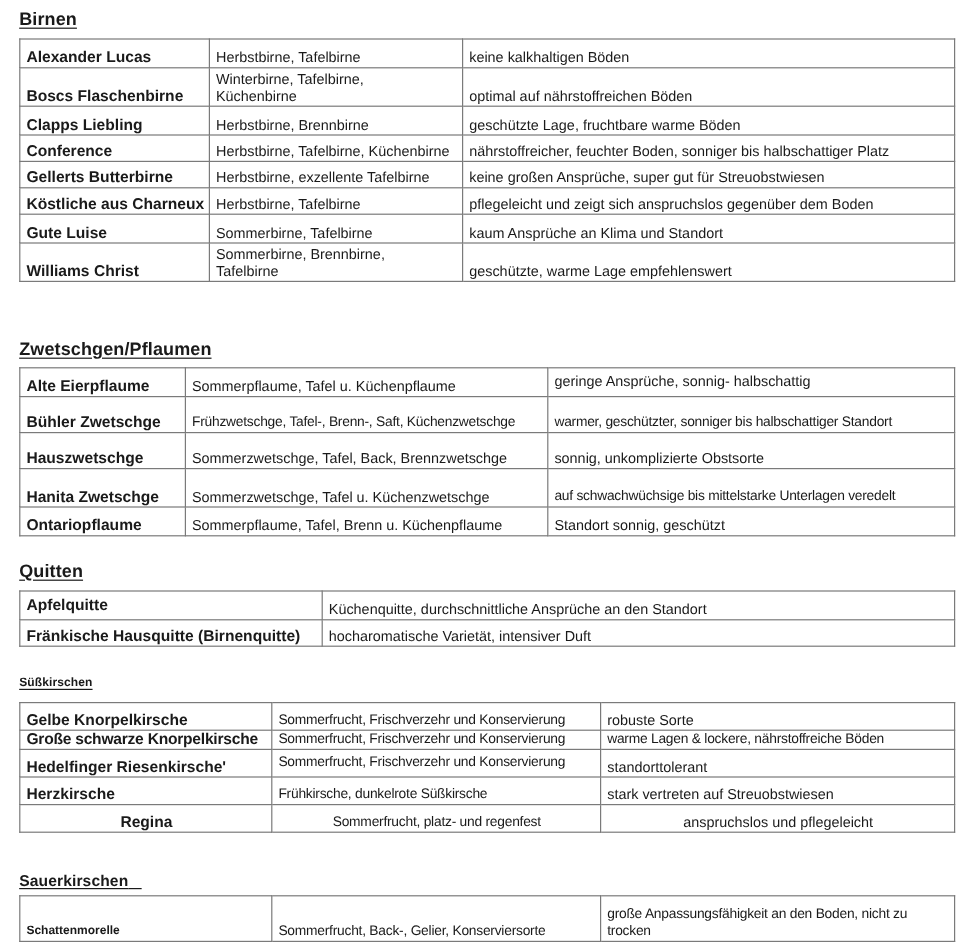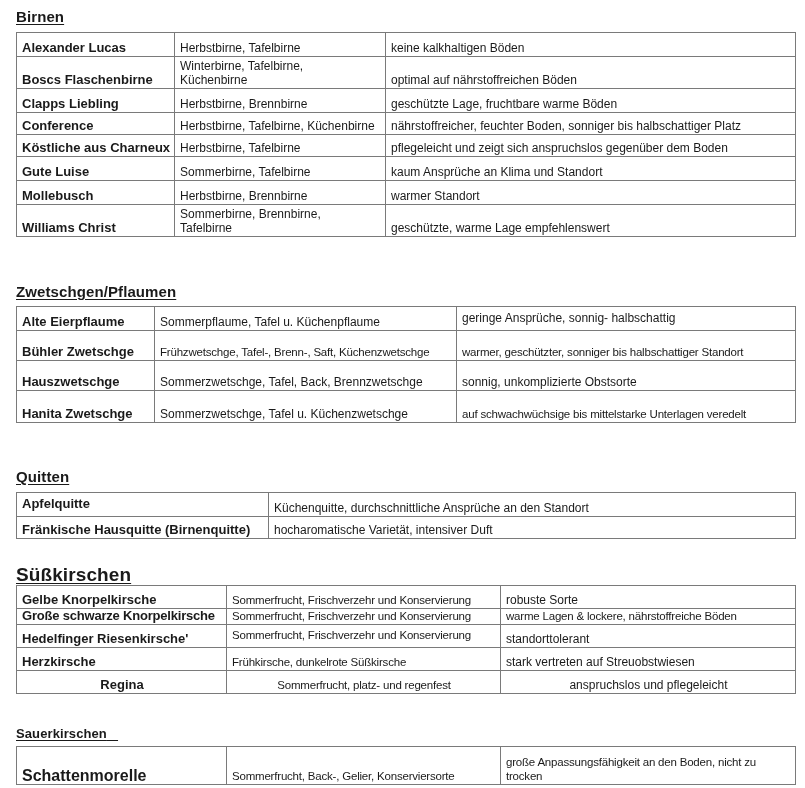--- a/index.html
+++ b/index.html
@@ -1,20 +1,20 @@
 <!DOCTYPE html>
 <html><head>
 <meta charset="utf-8">
 <style>
   html, body { margin: 0; padding: 0; background: #ffffff; }
   body { width: 805px; height: 788px; position: relative; overflow: hidden;
          font-family: "Liberation Sans", "DejaVu Sans", sans-serif; color: #1a1a1a; }
   .heading { position: absolute; left: 16px; font-weight: bold; font-size: 15px;
              text-decoration: underline; text-underline-offset: 2px; letter-spacing: 0.1px; }
-  .heading.small { font-size: 19px; }
+  .heading.small { font-size: 10px; }
   table { position: absolute; left: 16px; border-collapse: collapse; table-layout: fixed; }
   td { border: 1.5px solid #7a7a7a; padding: 0 4px 1px 5px; vertical-align: bottom;
        font-size: 12px; line-height: 14px; overflow: hidden; }
   td.name { font-weight: bold; font-size: 13px; padding-left: 5px; }
   .wrap { white-space: normal; }
   .nowrap { white-space: nowrap; }
   td.sm { font-size: 11.5px; letter-spacing: -0.2px; }
 </style>
 </head>
 <body>
@@ -41,33 +41,33 @@
     <td class="name">Clapps Liebling</td>
     <td>Herbstbirne, Brennbirne</td>
     <td>geschützte Lage, fruchtbare warme Böden</td>
   </tr>
   <tr style="height:22px;">
     <td class="name">Conference</td>
     <td class="nowrap">Herbstbirne, Tafelbirne, Küchenbirne</td>
     <td class="nowrap">nährstoffreicher, feuchter Boden, sonniger bis halbschattiger Platz</td>
   </tr>
   <tr style="height:22px;">
+    <td class="name">Gellerts Butterbirne</td>
+    <td class="nowrap">Herbstbirne, exzellente Tafelbirne</td>
+    <td>keine großen Ansprüche, super gut für Streuobstwiesen</td>
+  </tr>
+  <tr style="height:22px;">
     <td class="name nowrap">Köstliche aus Charneux</td>
     <td>Herbstbirne, Tafelbirne</td>
     <td class="nowrap">pflegeleicht und zeigt sich anspruchslos gegenüber dem Boden</td>
   </tr>
   <tr style="height:24px;">
     <td class="name">Gute Luise</td>
     <td>Sommerbirne, Tafelbirne</td>
     <td>kaum Ansprüche an Klima und Standort</td>
-  </tr>
-  <tr style="height:24px;">
-    <td class="name">Mollebusch</td>
-    <td>Herbstbirne, Brennbirne</td>
-    <td>warmer Standort</td>
   </tr>
   <tr style="height:32px;">
     <td class="name">Williams Christ</td>
     <td class="wrap" style="padding-right:50px;">Sommerbirne, Brennbirne, Tafelbirne</td>
     <td>geschützte, warme Lage empfehlenswert</td>
   </tr>
 </tbody>
   </table>
 
 <div class="heading" style="top:283px;">Zwetschgen/Pflaumen</div>
@@ -90,20 +90,25 @@
   </tr>
   <tr style="height:30px;">
     <td class="name">Hauszwetschge</td>
     <td class="nowrap">Sommerzwetschge, Tafel, Back, Brennzwetschge</td>
     <td>sonnig, unkomplizierte Obstsorte</td>
   </tr>
   <tr style="height:32px;">
     <td class="name">Hanita Zwetschge</td>
     <td class="nowrap">Sommerzwetschge, Tafel u. Küchenzwetschge</td>
     <td class="nowrap sm">auf schwachwüchsige bis mittelstarke Unterlagen veredelt</td>
+  </tr>
+  <tr style="height:24px;">
+    <td class="name">Ontariopflaume</td>
+    <td class="nowrap">Sommerpflaume, Tafel, Brenn u. Küchenpflaume</td>
+    <td>Standort sonnig, geschützt</td>
   </tr>
 </tbody>
   </table>
 
 <div class="heading" style="top:468px;">Quitten</div>
 <table style="top:492px; width:779px;">
   <colgroup>
       <col style="width:252px">
       <col style="width:527px">
     </colgroup>
@@ -157,18 +162,18 @@
 
 <div class="heading small" style="top:726px; font-weight:bold; font-size:13px;"><span>Sauerkirschen</span>&nbsp;&nbsp;&nbsp;</div>
 <table style="top:746px; width:779px;">
   <colgroup>
       <col style="width:210px">
       <col style="width:274px">
       <col style="width:295px">
     </colgroup>
   <tbody>
       <tr style="height:38px;">
-    <td class="name" style="font-size:16px;">Schattenmorelle</td>
+    <td class="name" style="font-size:10px;">Schattenmorelle</td>
     <td class="nowrap sm">Sommerfrucht, Back-, Gelier, Konserviersorte</td>
     <td class="wrap sm" style="padding-right:10px;">große Anpassungsfähigkeit an den Boden, nicht zu trocken</td>
   </tr>
 </tbody>
   </table>
 
 </body></html>

